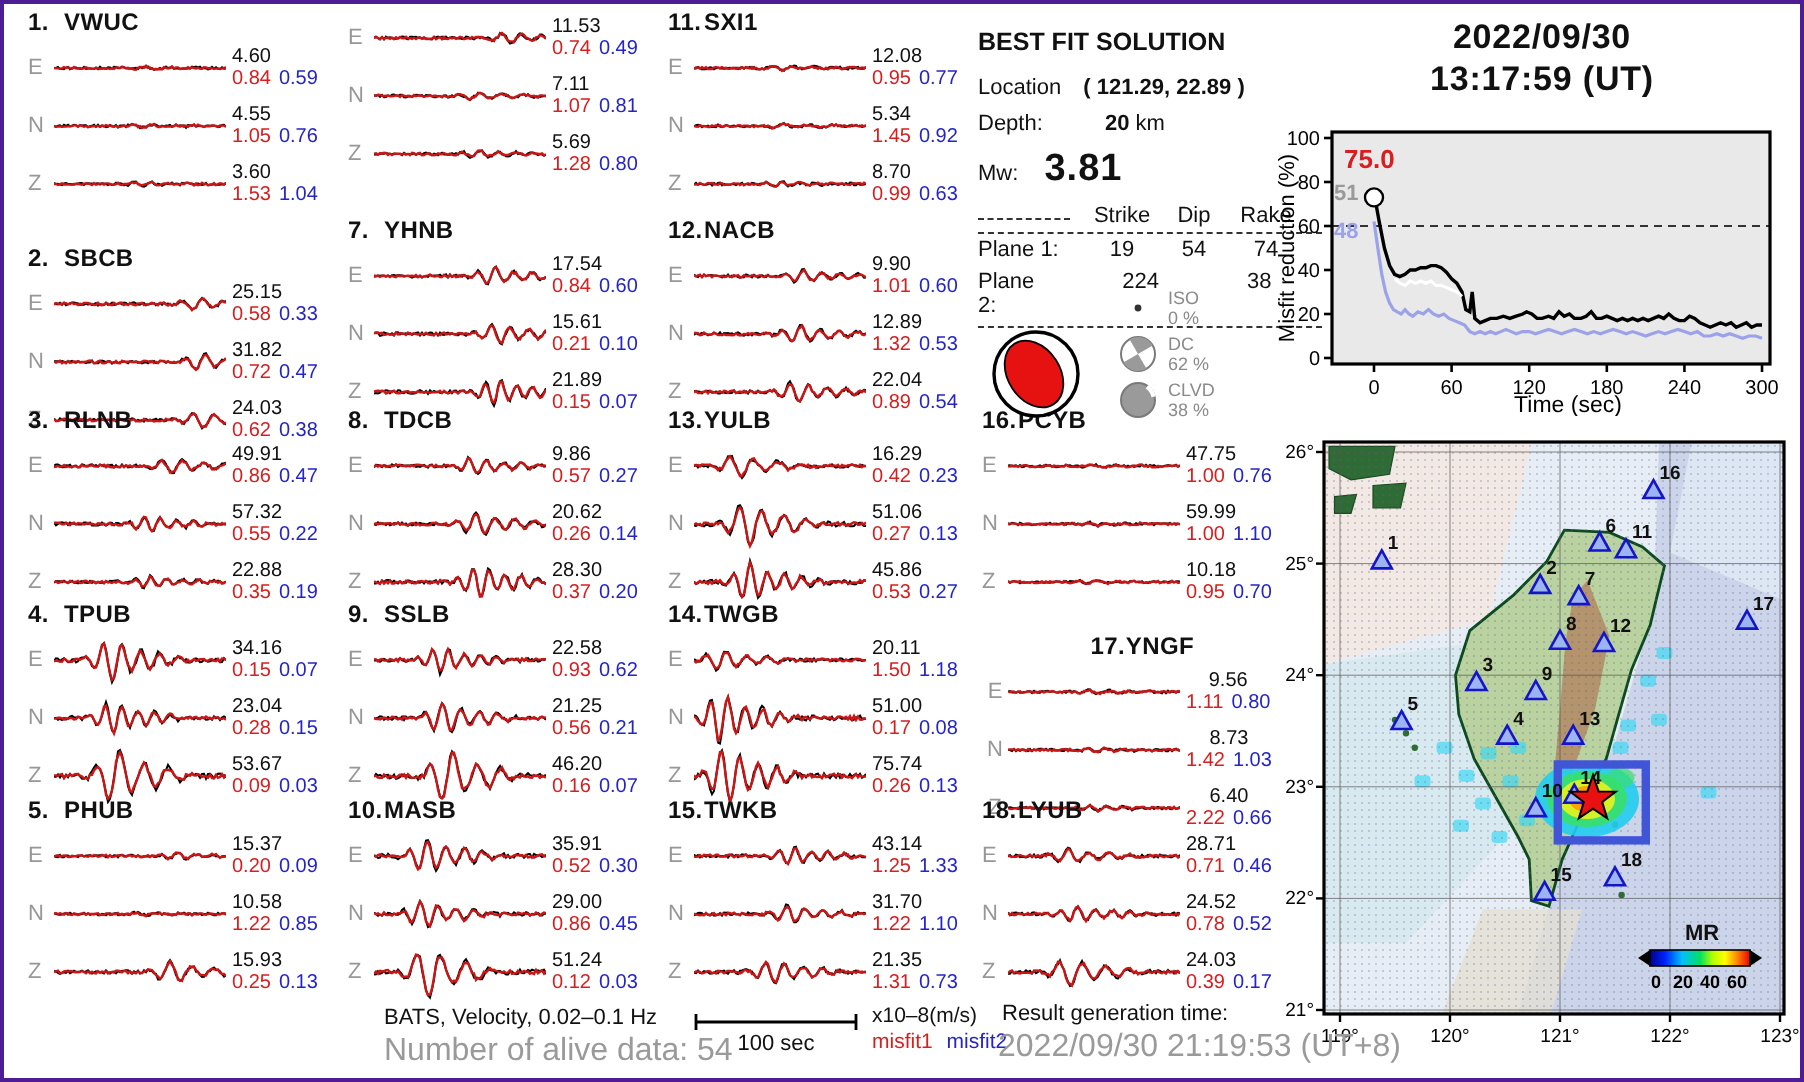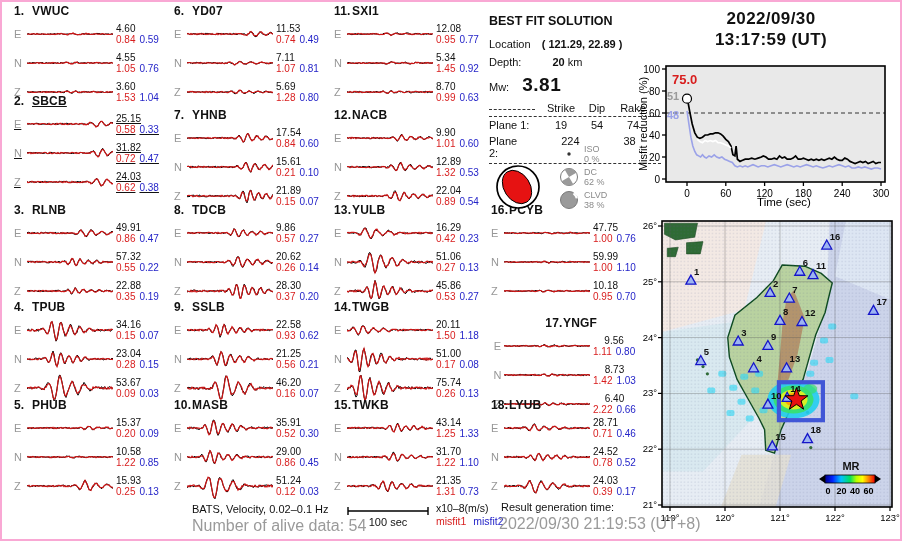--- a/index.html
+++ b/index.html
@@ -1,16 +1,16 @@
 <!DOCTYPE html>
 <html><head>
 <meta charset="utf-8">
 <style>
   html,body{margin:0;padding:0;background:#888;}
-  .page{position:relative;width:902px;height:541px;background:#fff;border:2px solid #f9a8d4;
+  .page{position:relative;width:902px;height:541px;background:#fff;border:2px solid #4c1d95;
         box-sizing:border-box;overflow:hidden;font-family:"Liberation Sans",sans-serif;color:#111;}
   .station{position:absolute;width:160px;}
   .st-header{font-size:12px;font-weight:bold;letter-spacing:.2px;margin-bottom:1px;}
   .st-num{display:inline-block;width:18px;}
   .trace-row{display:flex;align-items:center;height:29px;}
   .comp{width:13px;color:#979797;font-size:11px;}
   .wave{flex:0 0 86px;height:28px;}
   .nums{margin-left:3px;line-height:11px;white-space:nowrap;}
   .amp{font-size:10px;color:#111;}
   .mis{font-size:10px;}
@@ -78,21 +78,21 @@
           <svg class="wave" width="86" height="28">
             <polyline points="0,13.4 1,14.0 2,13.9 3,14.3 4,14.6 5,13.7 6,13.5 7,14.0 8,14.0 9,14.1 10,14.3 11,13.9 12,13.8 13,13.5 14,13.5 15,14.5 16,13.7 17,13.6 18,13.7 19,13.7 20,14.1 21,13.8 22,13.7 23,14.3 24,13.6 25,13.7 26,14.1 27,14.6 28,14.0 29,14.5 30,14.2 31,13.3 32,13.7 33,13.6 34,13.8 35,14.7 36,14.3 37,15.0 38,13.9 39,12.9 40,12.9 41,12.8 42,14.1 43,14.2 44,15.1 45,15.3 46,14.8 47,13.6 48,13.2 49,12.7 50,14.0 51,14.6 52,13.8 53,14.2 54,14.9 55,14.4 56,13.8 57,14.0 58,14.0 59,13.3 60,14.1 61,13.8 62,13.9 63,14.7 64,13.4 65,13.6 66,13.5 67,13.4 68,13.8 69,13.8 70,14.2 71,14.4 72,13.7 73,14.2 74,14.5 75,14.3 76,13.5 77,14.7 78,14.3 79,14.2 80,14.1 81,14.6 82,14.3 83,14.4 84,14.1 85,14.2 86,13.4 " fill="none" stroke="#000" stroke-width="1"></polyline>
             <polyline points="0,14.0 1,14.0 2,14.5 3,14.1 4,13.7 5,14.3 6,14.1 7,14.3 8,14.3 9,14.4 10,14.0 11,14.0 12,13.9 13,14.2 14,14.4 15,13.8 16,13.7 17,13.8 18,14.1 19,14.5 20,13.5 21,14.3 22,14.1 23,13.7 24,13.8 25,14.3 26,13.7 27,13.7 28,14.0 29,14.3 30,14.4 31,14.1 32,13.4 33,14.3 34,14.5 35,14.0 36,14.0 37,13.9 38,13.5 39,13.1 40,13.6 41,13.2 42,13.9 43,14.6 44,14.6 45,14.4 46,13.9 47,13.8 48,13.3 49,13.0 50,13.6 51,14.5 52,14.7 53,14.6 54,14.1 55,13.7 56,13.8 57,13.4 58,14.1 59,13.8 60,14.4 61,14.1 62,14.2 63,14.1 64,13.9 65,14.1 66,13.4 67,13.4 68,13.9 69,14.0 70,14.7 71,13.7 72,14.6 73,14.3 74,13.4 75,14.0 76,14.0 77,14.5 78,14.5 79,14.2 80,13.5 81,14.5 82,14.0 83,13.6 84,13.8 85,14.3 86,13.6 " fill="none" stroke="#cc1515" stroke-width="1.2"></polyline>
           </svg>
           <div class="nums">
             <div class="amp">3.60</div>
             <div class="mis"><span class="m1">1.53</span><span class="m2">1.04</span></div>
           </div>
         </div>
       </div>
-      <div class="station" style="left: 12px; top: 92px; text-decoration: underline;">
+      <div class="station" style="left: 12px; top: 120px;">
         <div class="st-header"><span class="st-num">2.</span><span>SBCB</span></div>
         <div class="trace-row">
           <span class="comp">E</span>
           <svg class="wave" width="86" height="28">
             <polyline points="0,13.7 1,14.0 2,14.2 3,13.4 4,14.4 5,13.3 6,14.6 7,14.2 8,13.6 9,13.3 10,13.3 11,13.5 12,13.7 13,14.5 14,14.3 15,14.4 16,13.8 17,14.3 18,13.7 19,14.5 20,14.1 21,13.5 22,14.8 23,14.1 24,14.2 25,14.4 26,13.3 27,14.4 28,14.1 29,13.3 30,14.5 31,14.3 32,13.9 33,13.5 34,14.2 35,13.3 36,13.5 37,14.4 38,13.8 39,13.4 40,13.2 41,13.7 42,14.2 43,14.3 44,13.6 45,13.5 46,14.6 47,14.2 48,14.0 49,13.8 50,13.6 51,14.6 52,14.1 53,13.4 54,14.4 55,13.3 56,14.0 57,13.8 58,14.2 59,14.8 60,13.8 61,14.3 62,13.8 63,12.8 64,12.9 65,12.4 66,13.5 67,14.3 68,15.5 69,16.6 70,16.3 71,15.9 72,13.5 73,12.1 74,11.0 75,12.1 76,12.3 77,13.6 78,15.6 79,15.5 80,15.5 81,14.8 82,15.1 83,12.9 84,12.3 85,12.8 86,12.5 " fill="none" stroke="#000" stroke-width="1"></polyline>
             <polyline points="0,14.4 1,13.5 2,13.8 3,14.1 4,13.9 5,13.6 6,13.6 7,14.1 8,13.9 9,13.5 10,14.0 11,13.9 12,14.5 13,13.9 14,14.1 15,13.5 16,13.5 17,13.5 18,14.1 19,14.0 20,14.5 21,14.4 22,13.4 23,14.4 24,14.6 25,14.4 26,13.6 27,13.8 28,14.4 29,14.6 30,13.4 31,14.1 32,13.8 33,13.4 34,13.4 35,14.5 36,14.1 37,14.5 38,13.5 39,14.1 40,14.5 41,14.6 42,13.7 43,13.7 44,13.4 45,14.5 46,14.1 47,14.3 48,13.8 49,13.4 50,13.8 51,14.0 52,14.6 53,13.6 54,13.5 55,13.4 56,14.2 57,14.8 58,13.9 59,14.9 60,14.2 61,14.5 62,12.9 63,12.2 64,12.8 65,13.3 66,13.8 67,14.9 68,15.7 69,17.1 70,16.1 71,15.9 72,13.7 73,12.3 74,11.4 75,11.4 76,12.7 77,14.2 78,14.5 79,15.8 80,15.5 81,14.7 82,14.3 83,13.4 84,12.5 85,13.1 86,13.3 " fill="none" stroke="#cc1515" stroke-width="1.2"></polyline>
           </svg>
           <div class="nums">
             <div class="amp">25.15</div>
             <div class="mis"><span class="m1">0.58</span><span class="m2">0.33</span></div>
@@ -223,21 +223,20 @@
             <polyline points="0,13.5 1,13.7 2,14.4 3,14.9 4,14.4 5,14.1 6,14.4 7,13.4 8,14.6 9,14.1 10,13.3 11,13.9 12,13.9 13,13.7 14,13.3 15,14.0 16,13.8 17,13.1 18,14.2 19,14.8 20,14.2 21,13.7 22,14.1 23,14.0 24,14.3 25,14.7 26,13.2 27,14.2 28,14.8 29,14.0 30,13.8 31,14.7 32,13.5 33,14.1 34,13.4 35,13.5 36,13.1 37,13.1 38,14.1 39,14.8 40,13.7 41,14.3 42,13.3 43,14.8 44,14.5 45,13.1 46,14.1 47,12.7 48,13.5 49,13.5 50,14.7 51,14.9 52,17.7 53,17.7 54,16.5 55,14.5 56,12.5 57,9.4 58,8.1 59,9.6 60,12.3 61,15.5 62,17.2 63,18.4 64,18.1 65,15.7 66,15.2 67,12.3 68,12.2 69,11.3 70,11.2 71,13.9 72,13.9 73,15.4 74,16.5 75,16.4 76,15.0 77,13.6 78,13.6 79,12.4 80,11.8 81,12.7 82,13.0 83,13.6 84,15.0 85,16.3 86,15.6 " fill="none" stroke="#000" stroke-width="1"></polyline>
             <polyline points="0,14.0 1,13.7 2,13.3 3,14.5 4,14.5 5,13.7 6,13.5 7,14.0 8,13.5 9,13.6 10,14.0 11,14.1 12,14.1 13,14.0 14,13.6 15,14.0 16,14.6 17,13.8 18,14.6 19,13.9 20,14.6 21,14.7 22,13.6 23,14.4 24,13.8 25,14.1 26,13.6 27,14.7 28,14.1 29,14.0 30,14.3 31,13.4 32,13.4 33,13.6 34,14.2 35,13.4 36,13.6 37,14.6 38,13.6 39,14.7 40,14.2 41,14.7 42,13.7 43,14.3 44,14.6 45,13.8 46,13.5 47,12.8 48,12.9 49,13.1 50,14.2 51,15.6 52,16.2 53,17.4 54,16.4 55,14.0 56,12.1 57,10.2 58,8.4 59,10.4 60,11.9 61,14.2 62,17.8 63,18.0 64,18.4 65,15.6 66,13.7 67,13.4 68,11.2 69,11.6 70,11.4 71,13.0 72,14.0 73,15.4 74,15.5 75,15.6 76,15.7 77,14.0 78,12.9 79,12.4 80,12.6 81,13.0 82,12.8 83,14.3 84,15.0 85,15.0 86,16.1 " fill="none" stroke="#cc1515" stroke-width="1.2"></polyline>
           </svg>
           <div class="nums">
             <div class="amp">15.93</div>
             <div class="mis"><span class="m1">0.25</span><span class="m2">0.13</span></div>
           </div>
         </div>
       </div>
       <div class="station" style="left: 172px; top: 2px;">
-        <div class="st-header"><span class="st-num">6.</span><span>YD07</span></div>
         <div class="trace-row">
           <span class="comp">E</span>
           <svg class="wave" width="86" height="28">
             <polyline points="0,13.6 1,13.5 2,14.1 3,14.7 4,13.6 5,14.7 6,13.3 7,13.9 8,13.6 9,14.0 10,14.5 11,14.4 12,14.1 13,13.7 14,13.3 15,13.4 16,14.3 17,14.7 18,13.4 19,13.4 20,13.5 21,13.4 22,13.9 23,13.7 24,14.2 25,14.3 26,14.2 27,14.4 28,14.6 29,14.7 30,13.7 31,13.6 32,13.3 33,13.7 34,13.3 35,14.4 36,13.3 37,14.2 38,13.9 39,13.5 40,13.6 41,14.0 42,14.2 43,14.1 44,14.5 45,14.3 46,13.3 47,13.5 48,14.2 49,14.3 50,14.7 51,14.0 52,13.4 53,14.1 54,13.4 55,13.9 56,14.1 57,13.7 58,14.1 59,15.5 60,14.7 61,14.0 62,13.9 63,11.6 64,12.4 65,12.3 66,13.0 67,15.4 68,16.8 69,16.4 70,16.2 71,14.7 72,12.5 73,11.7 74,12.6 75,13.4 76,14.3 77,14.5 78,14.6 79,15.3 80,14.2 81,14.8 82,14.1 83,12.3 84,12.3 85,13.0 86,14.3 " fill="none" stroke="#000" stroke-width="1"></polyline>
             <polyline points="0,14.2 1,13.4 2,14.0 3,14.5 4,13.5 5,14.5 6,13.9 7,14.0 8,14.4 9,13.8 10,14.6 11,13.6 12,14.3 13,13.5 14,14.1 15,14.1 16,13.4 17,14.2 18,14.1 19,14.5 20,13.9 21,14.5 22,13.8 23,13.8 24,14.4 25,13.6 26,14.5 27,14.5 28,14.4 29,14.3 30,13.4 31,14.6 32,14.0 33,13.6 34,14.6 35,13.5 36,14.4 37,14.5 38,13.8 39,14.2 40,13.7 41,14.4 42,14.0 43,13.4 44,13.7 45,14.6 46,14.3 47,14.0 48,14.4 49,13.5 50,14.0 51,13.5 52,13.6 53,13.5 54,13.6 55,14.3 56,14.4 57,14.8 58,15.0 59,14.9 60,15.5 61,13.7 62,13.7 63,11.9 64,11.5 65,12.4 66,14.1 67,15.4 68,15.6 69,15.7 70,15.9 71,14.0 72,13.5 73,12.2 74,11.8 75,12.5 76,13.7 77,14.1 78,15.0 79,15.3 80,15.2 81,13.7 82,13.5 83,12.7 84,12.9 85,13.5 86,14.4 " fill="none" stroke="#cc1515" stroke-width="1.2"></polyline>
           </svg>
           <div class="nums">
             <div class="amp">11.53</div>
             <div class="mis"><span class="m1">0.74</span><span class="m2">0.49</span></div>
           </div>

